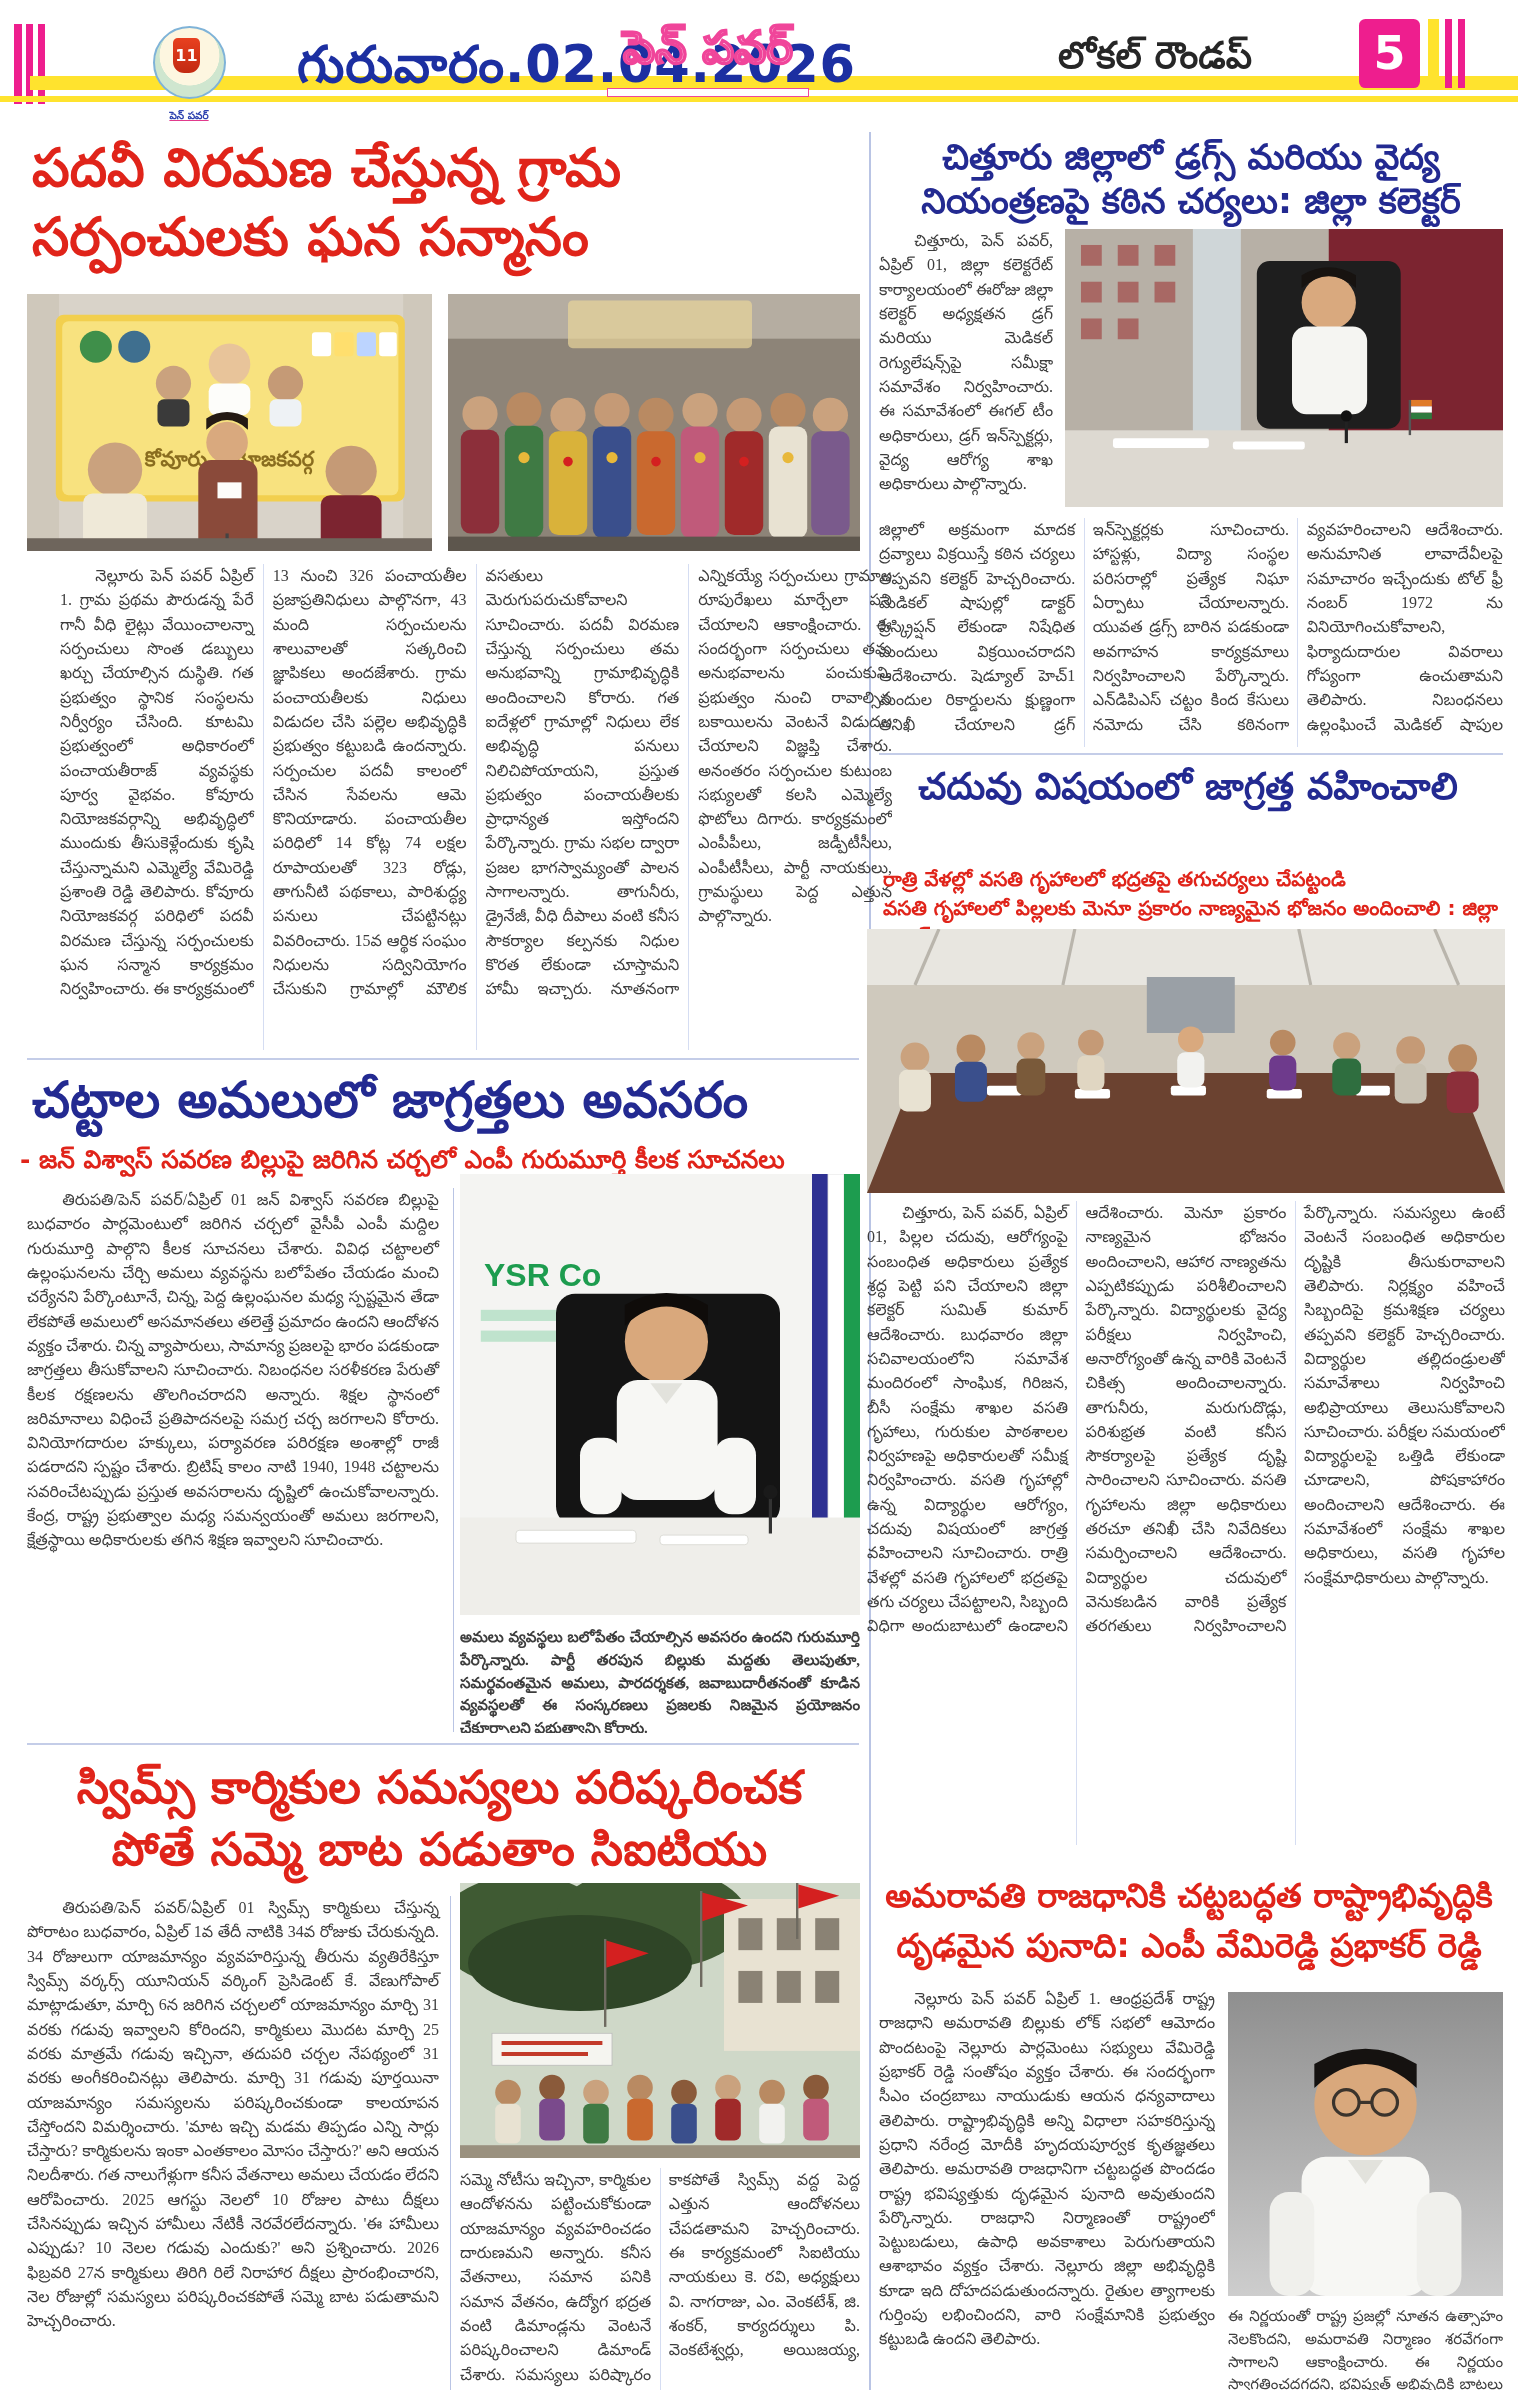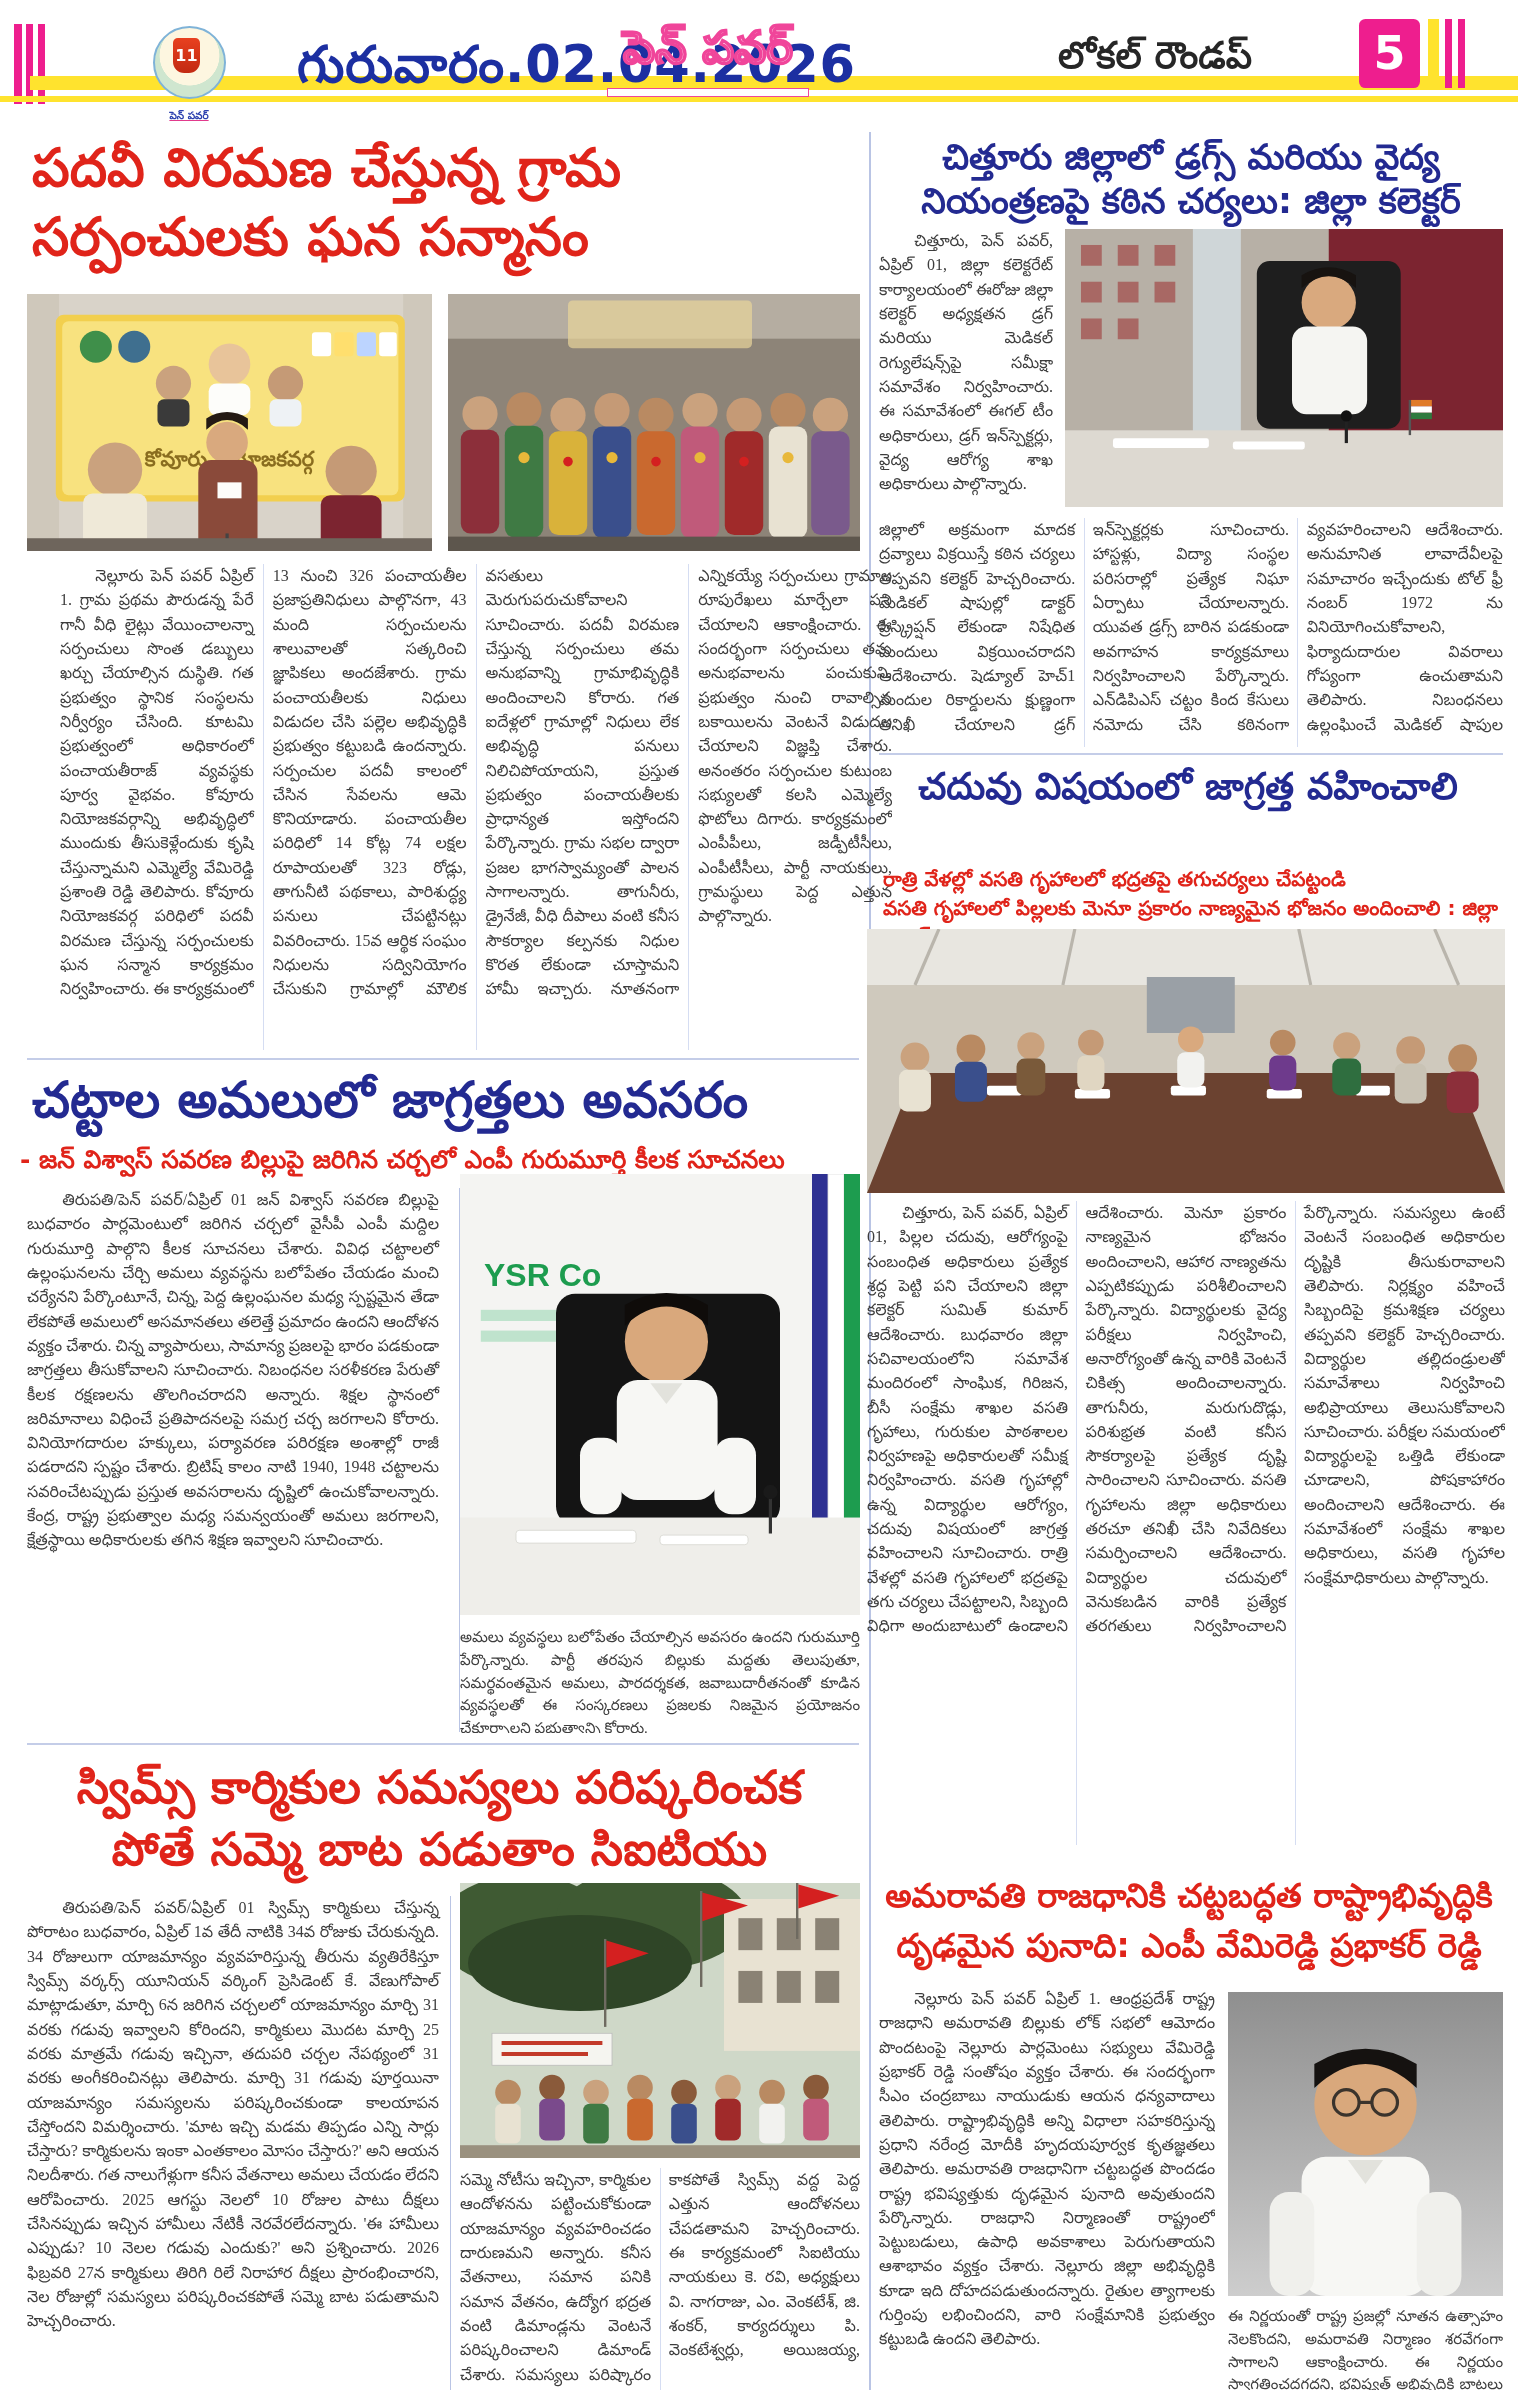--- a/index.html
+++ b/index.html
@@ -267,21 +267,21 @@
 
     <div class="abs body-txt cols3" style="left:867px;top:1201px;width:638px;height:644px;">
       <p>చిత్తూరు, పెన్ పవర్, ఏప్రిల్ 01, పిల్లల చదువు, ఆరోగ్యంపై సంబంధిత అధికారులు ప్రత్యేక శ్రద్ధ పెట్టి పని చేయాలని జిల్లా కలెక్టర్ సుమిత్ కుమార్ ఆదేశించారు. బుధవారం జిల్లా సచివాలయంలోని సమావేశ మందిరంలో సాంఘిక, గిరిజన, బీసీ సంక్షేమ శాఖల వసతి గృహాలు, గురుకుల పాఠశాలల నిర్వహణపై అధికారులతో సమీక్ష నిర్వహించారు. వసతి గృహాల్లో ఉన్న విద్యార్థుల ఆరోగ్యం, చదువు విషయంలో జాగ్రత్త వహించాలని సూచించారు. రాత్రి వేళల్లో వసతి గృహాలలో భద్రతపై తగు చర్యలు చేపట్టాలని, సిబ్బంది విధిగా అందుబాటులో ఉండాలని ఆదేశించారు. మెనూ ప్రకారం నాణ్యమైన భోజనం అందించాలని, ఆహార నాణ్యతను ఎప్పటికప్పుడు పరిశీలించాలని పేర్కొన్నారు. విద్యార్థులకు వైద్య పరీక్షలు నిర్వహించి, అనారోగ్యంతో ఉన్న వారికి వెంటనే చికిత్స అందించాలన్నారు. తాగునీరు, మరుగుదొడ్లు, పరిశుభ్రత వంటి కనీస సౌకర్యాలపై ప్రత్యేక దృష్టి సారించాలని సూచించారు. వసతి గృహాలను జిల్లా అధికారులు తరచూ తనిఖీ చేసి నివేదికలు సమర్పించాలని ఆదేశించారు. విద్యార్థుల చదువులో వెనుకబడిన వారికి ప్రత్యేక తరగతులు నిర్వహించాలని పేర్కొన్నారు. సమస్యలు ఉంటే వెంటనే సంబంధిత అధికారుల దృష్టికి తీసుకురావాలని తెలిపారు. నిర్లక్ష్యం వహించే సిబ్బందిపై క్రమశిక్షణ చర్యలు తప్పవని కలెక్టర్ హెచ్చరించారు. విద్యార్థుల తల్లిదండ్రులతో సమావేశాలు నిర్వహించి అభిప్రాయాలు తెలుసుకోవాలని సూచించారు. పరీక్షల సమయంలో విద్యార్థులపై ఒత్తిడి లేకుండా చూడాలని, పోషకాహారం అందించాలని ఆదేశించారు. ఈ సమావేశంలో సంక్షేమ శాఖల అధికారులు, వసతి గృహాల సంక్షేమాధికారులు పాల్గొన్నారు.</p>
     </div>
   </div>
 
   <div>
     <div class="abs hl-blue" style="left:32px;top:1070px;width:827px;font-size:50px;line-height:1.2;">చట్టాల అమలులో జాగ్రత్తలు అవసరం</div>
     <div class="abs sub-red" style="left:20px;top:1145px;width:827px;font-size:25px;">- జన్ విశ్వాస్ సవరణ బిల్లుపై జరిగిన చర్చలో ఎంపీ గురుమూర్తి కీలక సూచనలు</div>
 
-    <div class="abs body-txt" style="left:27px;top:1188px;width:412px;height:544px;border-right:1.6px solid #b9c4e4;padding-right:20px;">
+    <div class="abs body-txt" style="left:27px;top:1188px;width:412px;height:544px;border-right:1.6px solid #b9c4e4;padding-right:14px;">
       <p>తిరుపతి/పెన్ పవర్/ఏప్రిల్ 01 జన్ విశ్వాస్ సవరణ బిల్లుపై బుధవారం పార్లమెంటులో జరిగిన చర్చలో వైసీపీ ఎంపీ మద్దిల గురుమూర్తి పాల్గొని కీలక సూచనలు చేశారు. వివిధ చట్టాలలో ఉల్లంఘనలను చేర్చి అమలు వ్యవస్థను బలోపేతం చేయడం మంచి చర్యేనని పేర్కొంటూనే, చిన్న, పెద్ద ఉల్లంఘనల మధ్య స్పష్టమైన తేడా లేకపోతే అమలులో అసమానతలు తలెత్తే ప్రమాదం ఉందని ఆందోళన వ్యక్తం చేశారు. చిన్న వ్యాపారులు, సామాన్య ప్రజలపై భారం పడకుండా జాగ్రత్తలు తీసుకోవాలని సూచించారు. నిబంధనల సరళీకరణ పేరుతో కీలక రక్షణలను తొలగించరాదని అన్నారు. శిక్షల స్థానంలో జరిమానాలు విధించే ప్రతిపాదనలపై సమగ్ర చర్చ జరగాలని కోరారు. వినియోగదారుల హక్కులు, పర్యావరణ పరిరక్షణ అంశాల్లో రాజీ పడరాదని స్పష్టం చేశారు. బ్రిటిష్ కాలం నాటి 1940, 1948 చట్టాలను సవరించేటప్పుడు ప్రస్తుత అవసరాలను దృష్టిలో ఉంచుకోవాలన్నారు. కేంద్ర, రాష్ట్ర ప్రభుత్వాల మధ్య సమన్వయంతో అమలు జరగాలని, క్షేత్రస్థాయి అధికారులకు తగిన శిక్షణ ఇవ్వాలని సూచించారు.</p>
     </div>
 
     <div class="photo" style="left:460px;top:1174px;width:400px;height:441px;">
       <svg viewBox="0 0 500 552" preserveAspectRatio="none">
         <rect width="500" height="552" fill="#f4f4f2"></rect>
         <text x="30" y="140" font-size="40" font-family="sans-serif" font-weight="bold" fill="#1d9c4f">YSR Co</text>
         <rect x="26" y="170" width="130" height="14" fill="#bfe3cd"></rect>
           <rect x="26" y="196" width="110" height="14" fill="#bfe3cd"></rect>
         <g>
@@ -298,21 +298,21 @@
         <rect x="318" y="330" width="52" height="96" rx="22" fill="#f7f7f4"></rect>
         <rect x="0" y="430" width="500" height="122" fill="#efeeea"></rect>
         <rect x="70" y="446" width="150" height="16" rx="4" fill="#fff" stroke="#d5d5cf"></rect>
         <rect x="250" y="452" width="110" height="12" rx="4" fill="#fff" stroke="#d5d5cf"></rect>
         <rect x="386" y="404" width="4" height="46" fill="#333"></rect>
           <circle cx="388" cy="398" r="9" fill="#1a1a1a"></circle>
       </svg>
     </div>
 
     <div class="abs body-txt" style="left:460px;top:1626px;width:400px;height:107px;font-size:15px;">
-      <p style="text-indent:0;">అమలు వ్యవస్థలు బలోపేతం చేయాల్సిన అవసరం ఉందని గురుమూర్తి పేర్కొన్నారు. పార్టీ తరపున బిల్లుకు మద్దతు తెలుపుతూ, సమర్థవంతమైన అమలు, పారదర్శకత, జవాబుదారీతనంతో కూడిన వ్యవస్థలతో ఈ సంస్కరణలు ప్రజలకు నిజమైన ప్రయోజనం చేకూర్చాలని ప్రభుత్వాన్ని కోరారు.</p>
+      <p style="text-indent:0;font-weight:bold;">అమలు వ్యవస్థలు బలోపేతం చేయాల్సిన అవసరం ఉందని గురుమూర్తి పేర్కొన్నారు. పార్టీ తరపున బిల్లుకు మద్దతు తెలుపుతూ, సమర్థవంతమైన అమలు, పారదర్శకత, జవాబుదారీతనంతో కూడిన వ్యవస్థలతో ఈ సంస్కరణలు ప్రజలకు నిజమైన ప్రయోజనం చేకూర్చాలని ప్రభుత్వాన్ని కోరారు.</p>
     </div>
   </div>
 
   <div class="hrule" style="left:27px;top:1743px;width:832px;"></div>
 
   <div>
     <div class="abs hl-red ctr" style="left:32px;top:1756px;width:815px;font-size:46px;line-height:1.35;">
       <div>స్విమ్స్ కార్మికుల సమస్యలు పరిష్కరించక</div>
       <div>పోతే సమ్మె బాట పడుతాం సిఐటియు</div>
     </div>

